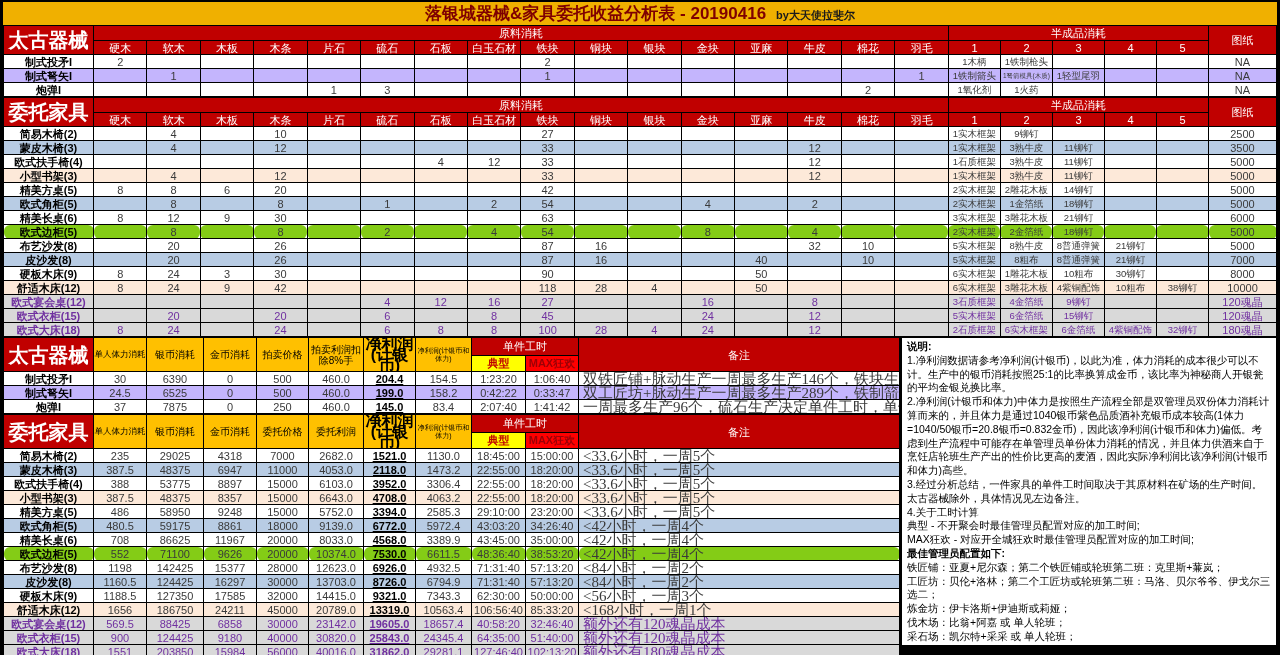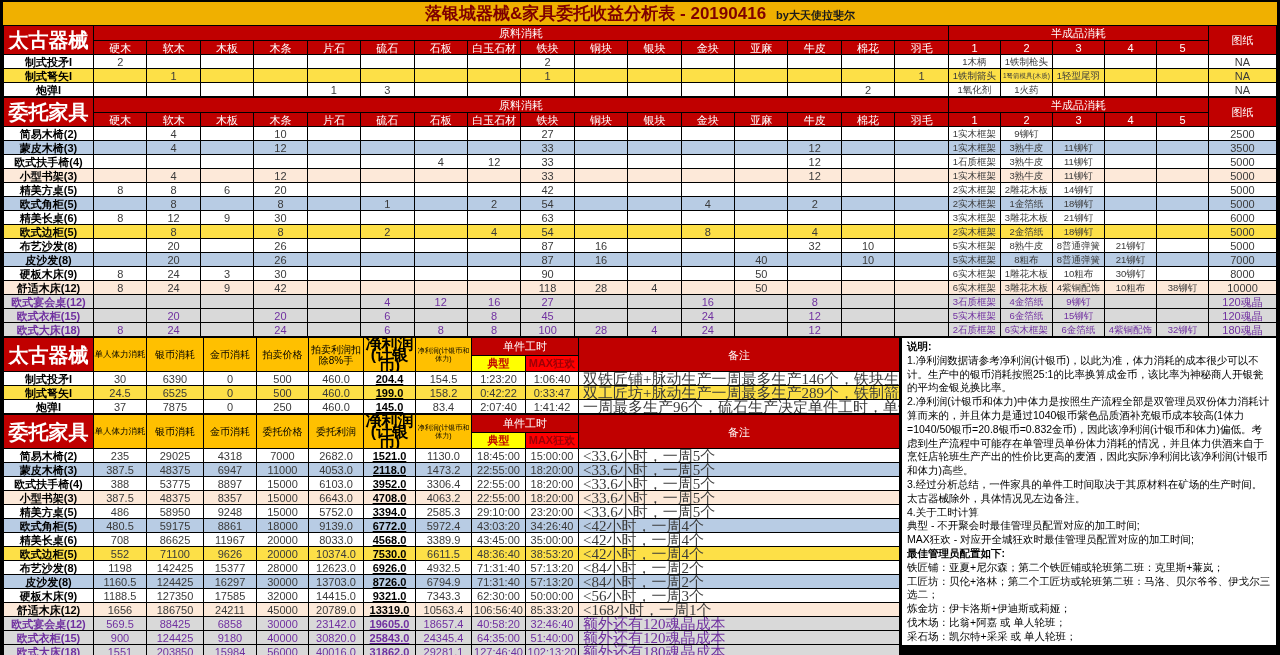--- a/index.html
+++ b/index.html
@@ -25,24 +25,24 @@
   .h-yel { background:#FFFF00; color:#C00000; font-weight:bold; font-size:11px; }
   .h-max { background:#FF0000; color:#9C0006; font-weight:bold; font-size:11px;margin-top:44px; }
 
   td { font-size:11px; color:#3a3a3a; }
   td.lbl { font-weight:bold; color:#000; }
   td.semi { font-size:9.5px; }
   td.semi.tiny { font-size:6.5px; }
   td.net { font-weight:bold; color:#000;text-decoration:underline; }
   td.remark { text-align:left; padding-left:4px; font-size:15px;font-family:Liberation Serif, serif; }
   tr.w td { background:#FFFFFF; }
-  tr.g td { background:#fde047; }
+  tr.g td { background:#c4b5fd; }
   tr.b td { background:#B8CCE4; }
   tr.c td { background:#FDE9D9; }
-  tr.d td { background:#fde047; }
+  tr.d td { background:#84cc16;border-radius:6px; }
   tr.p td { background:#D9D9D9; color:#7030A0; }
   tr.p td.lbl, tr.p td.net { color:#7030A0; }
 
   #bottom { display:flex; width:1274px; }
   #bottom-left { width:897px; }
   #notes { width:377px; height:309px; background:#fff; border:1px solid #000; border-left:2px solid #000;
     padding:2px 5px 0 5px; font-size:10.5px; line-height:13.8px; color:#000; text-align:left; overflow:hidden; }
   #notes .nb { font-weight:bold; }
   #notes div { white-space:normal; }
 </style>

